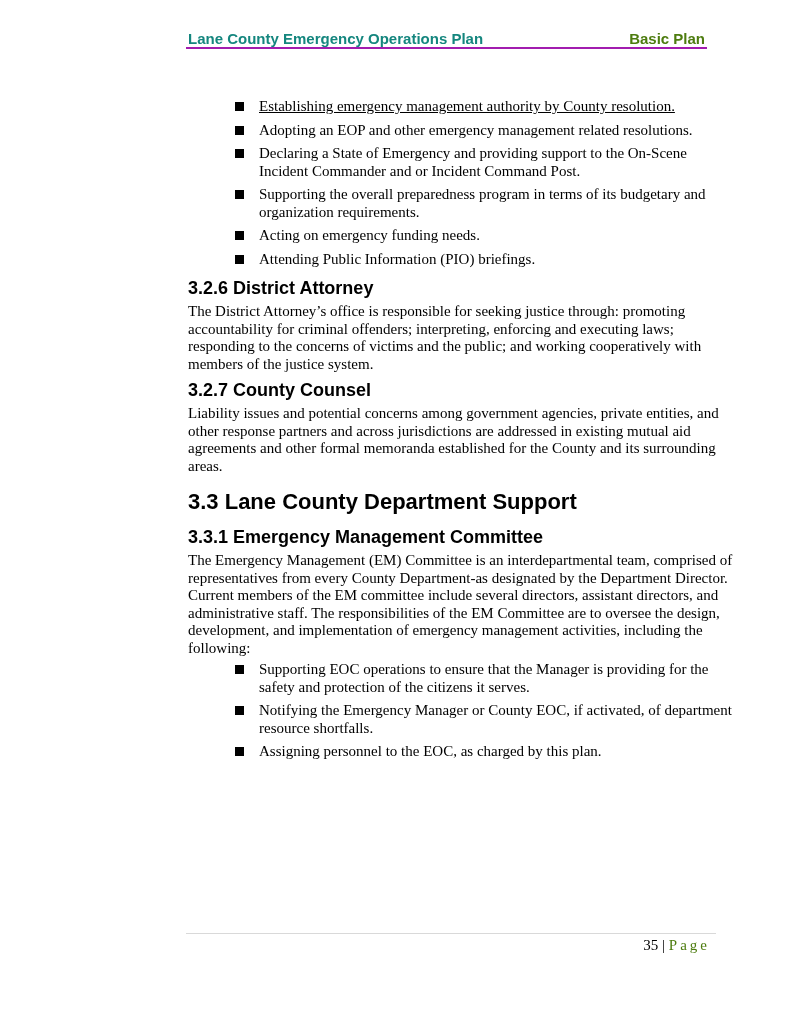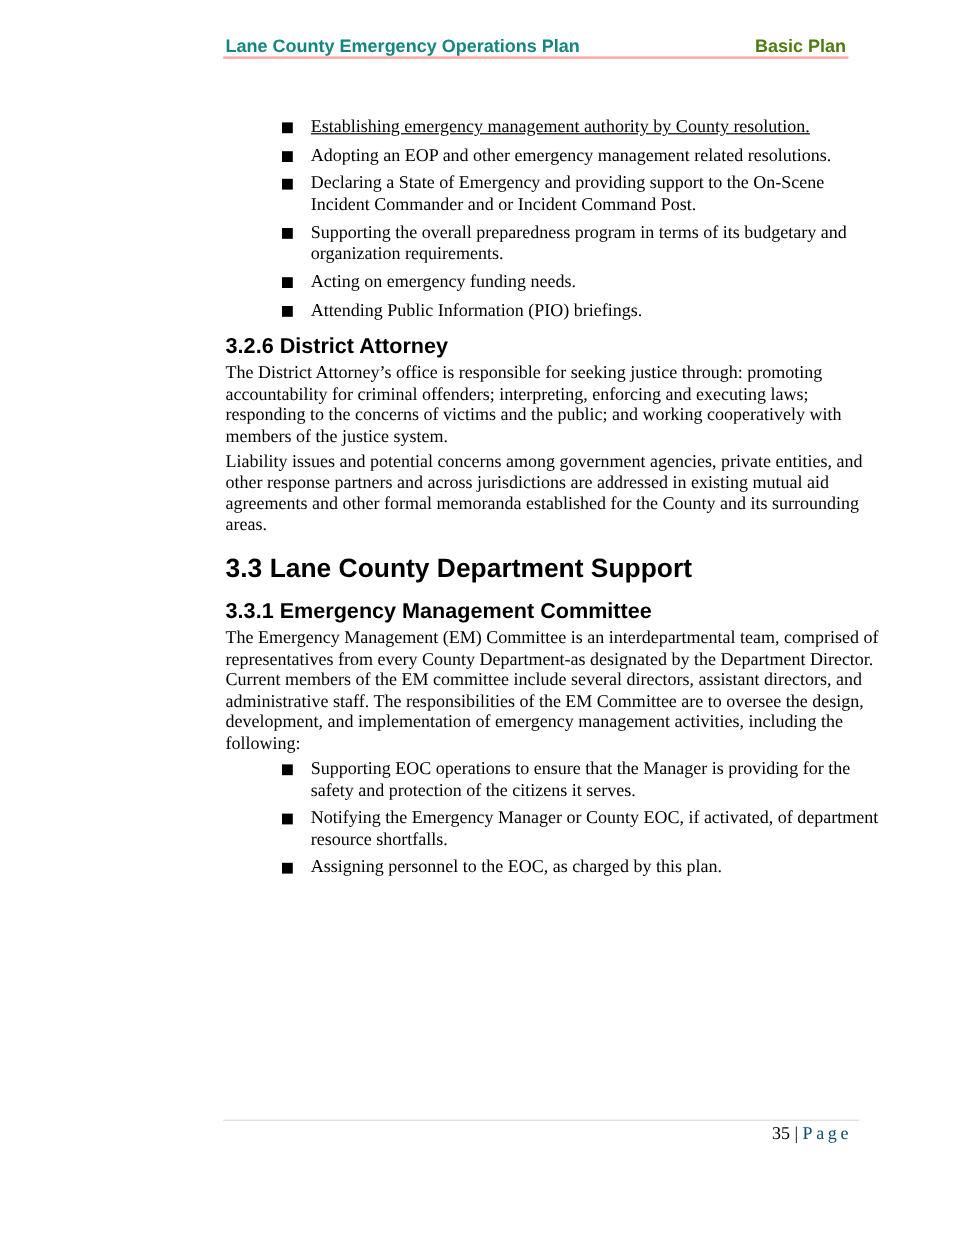--- a/index.html
+++ b/index.html
@@ -1,29 +1,29 @@
 <!DOCTYPE html>
 <html><head>
 <meta charset="utf-8">
 <style>
   html, body { margin: 0; padding: 0; background: #ffffff; }
   body { width: 800px; height: 1035px; position: relative; overflow: hidden; font-family: "Liberation Serif", serif; color: #000; }
-  .header { position: absolute; left: 186px; top: 27px; width: 521px; height: 20px; border-bottom: 2px solid #fca5a5; }
+  .header { position: absolute; left: 186px; top: 27px; width: 521px; height: 20px; border-bottom: 2px solid #a21caf; }
   .header .title { position: absolute; left: 2px; top: 3px; font-family: "Liberation Sans", sans-serif; font-weight: bold; font-size: 15px; color: #14867e; }
   .header .section { position: absolute; right: 2px; top: 3px; font-family: "Liberation Sans", sans-serif; font-weight: bold; font-size: 15px; color: #4d7c0f; }
   .content { position: absolute; left: 188px; top: 94px; width: 545px; }
   p.body { margin: 0; font-size: 15px; line-height: 17.5px; }
   ul.bullets { list-style: none; margin: 0; padding: 0; }
   ul.bullets li { position: relative; padding-left: 71px; font-size: 15px; line-height: 17.5px; }
   ul.bullets li .bullet { position: absolute; left: 47px; top: 4px; width: 9px; height: 9px; background: #000; }
   h3 { font-family: "Liberation Sans", sans-serif; font-weight: bold; font-size: 18px; margin: 0; line-height: 22px; }
   h2 { font-family: Liberation Sans, sans-serif; font-weight: bold; font-size: 22px; margin: 0; line-height: 26px; }
   .footer-line { position: absolute; left: 186px; top: 933px; width: 530px; border-top: 1px solid #d9d9d9; }
   .footer { position: absolute; right: 90px; top: 937px; font-size: 15px; }
-  .footer .pg { color: #0c4a6e; letter-spacing: 3px; }
+  .footer .pg { color: #4d7c0f; letter-spacing: 3px; }
 </style>
 </head>
 <body>
 
 <div class="header">
   <span class="title">Lane County Emergency Operations Plan</span>
   <span class="section">Basic Plan</span>
 </div>
 
 <div class="content">
@@ -32,20 +32,21 @@
     <li style="margin-bottom:6px;"><span class="bullet"></span><span>Adopting an EOP and other emergency management related resolutions.</span></li>
     <li style="margin-bottom:6px;"><span class="bullet"></span><span>Declaring a State of Emergency and providing support to the On-Scene Incident Commander and or Incident Command Post.</span></li>
     <li style="margin-bottom:6px;"><span class="bullet"></span><span>Supporting the overall preparedness program in terms of its budgetary and organization requirements.</span></li>
     <li style="margin-bottom:6px;"><span class="bullet"></span><span>Acting on emergency funding needs.</span></li>
     <li><span class="bullet"></span><span>Attending Public Information (PIO) briefings.</span></li>
   </ul>
 
   <h3 style="margin-top:9px;">3.2.6 District Attorney</h3>
   <p class="body" style="margin-top:4px;">The District Attorney’s office is responsible for seeking justice through: promoting accountability for criminal offenders; interpreting, enforcing and executing laws; responding to the concerns of victims and the public; and working cooperatively with members of the justice system.</p>
 
+  <h3 style="margin-top:6px;">3.2.7 County Counsel</h3>
   <p class="body" style="margin-top:4px;">Liability issues and potential concerns among government agencies, private entities, and other response partners and across jurisdictions are addressed in existing mutual aid agreements and other formal memoranda established for the County and its surrounding areas.</p>
 
   <h2 style="margin-top:14px;">3.3 Lane County Department Support</h2>
 
   <h3 style="margin-top:11px;">3.3.1 Emergency Management Committee</h3>
   <p class="body" style="margin-top:4px;">The Emergency Management (EM) Committee is an interdepartmental team, comprised of representatives from every County Department-as designated by the Department Director. Current members of the EM committee include several directors, assistant directors, and administrative staff. The responsibilities of the EM Committee are to oversee the design, development, and implementation of emergency management activities, including the following:</p>
   <ul class="bullets" style="margin-top:4px;">
     <li style="margin-bottom:6px;"><span class="bullet"></span><span>Supporting EOC operations to ensure that the Manager is providing for the safety and protection of the citizens it serves.</span></li>
     <li style="margin-bottom:6px;"><span class="bullet"></span><span>Notifying the Emergency Manager or County EOC, if activated, of department resource shortfalls.</span></li>
     <li><span class="bullet"></span><span>Assigning personnel to the EOC, as charged by this plan.</span></li>

